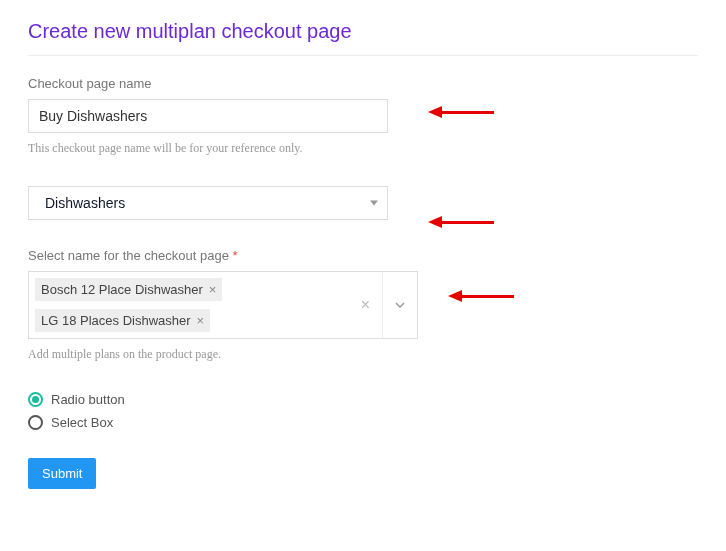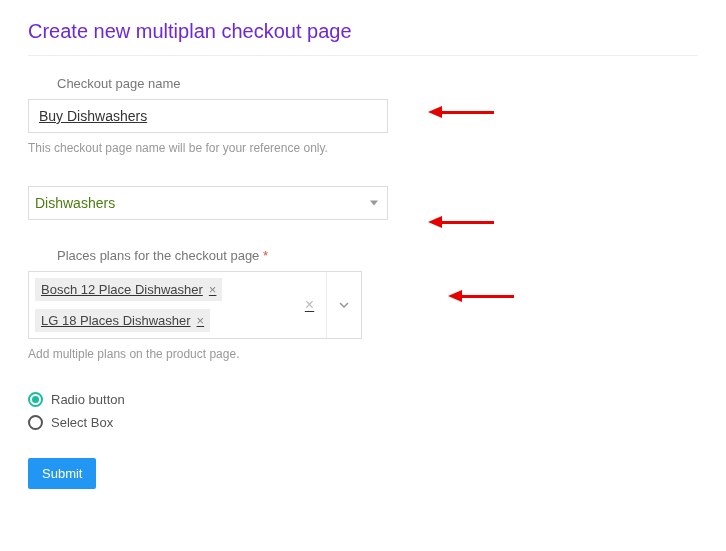--- a/index.html
+++ b/index.html
@@ -1,27 +1,27 @@
 <!DOCTYPE html>
 <html><head>
   <meta charset="utf-8">
   <style>
     * { box-sizing: border-box; margin: 0; padding: 0; }
     body { font-family: -apple-system, BlinkMacSystemFont, "Segoe UI", Helvetica, Arial, sans-serif; width: 726px; background: #fff; padding: 20px 28px; color: #333; }
     .page-title { font-size: 20px; font-weight: 400; color: #6d28d9; margin-bottom: 12px; }
     .title-divider { border: none; border-top: 1px solid #eee; margin-bottom: 20px; }
     .section { margin-bottom: 28px; }
-    .field-label { font-size: 13px; color: #777; margin-bottom: 8px; display: block; margin-left: 29px; }
+    .field-label { font-size: 13px; color: #777; margin-bottom: 8px; display: block; }
     .required { color: #e74c3c; }
-    .text-input { width: 360px; padding: 8px 10px; border: 1px solid #ddd; font-size: 14px; color: #333; outline: none; text-decoration: underline; }
-    .helper-text { font-size: 12px; color: #999; margin-top: 6px; line-height: 1.6; max-width: 360px; }
+    .text-input { width: 360px; padding: 8px 10px; border: 1px solid #ddd; font-size: 14px; color: #333; outline: none; }
+    .helper-text { font-size: 12px; color: #999; margin-top: 6px; line-height: 1.6; max-width: 360px; font-family: Liberation Serif, serif; }
     .select-wrap { position: relative; width: 360px; }
-    .select-input { width: 100%; padding: 8px 30px 8px 6px; border: 1px solid #ddd; font-size: 14px; color: #4d7c0f; background: #fff; cursor: pointer; }
+    .select-input { width: 100%; padding: 8px 30px 8px 16px; border: 1px solid #ddd; font-size: 14px; color: #0f172a; background: #fff; cursor: pointer; }
     .select-caret { position: absolute; right: 10px; top: 50%; transform: translateY(-50%); width: 0; height: 0; border-left: 4px solid transparent; border-right: 4px solid transparent; border-top: 5px solid #999; pointer-events: none; }
-    .multi-select { width: 334px; border: 1px solid #ddd; display: flex; text-decoration: underline; }
+    .multi-select { width: 390px; border: 1px solid #ddd; display: flex; }
     .multi-tags { flex: 1; padding: 6px 6px 2px 6px; display: flex; flex-wrap: wrap; gap: 4px; align-items: flex-start; }
     .tag { background: #eee; display: inline-flex; align-items: center; padding: 4px 6px; font-size: 13px; color: #444; margin-bottom: 4px; }
     .tag-remove { margin-left: 6px; color: #888; font-size: 13px; cursor: pointer; }
     .multi-clear { width: 34px; display: flex; align-items: center; justify-content: center; color: #bbb; font-size: 16px; cursor: pointer; border-right: 1px solid #eee; }
     .multi-caret { width: 34px; display: flex; align-items: center; justify-content: center; cursor: pointer; }
     .multi-caret svg { display: block; }
     .radio-group { display: flex; flex-direction: column; gap: 8px; margin-top: 4px; }
     .radio-item { display: flex; align-items: center; gap: 8px; cursor: pointer; }
     .radio-outer { width: 15px; height: 15px; border: 2px solid #555; border-radius: 50%; display: inline-flex; align-items: center; justify-content: center; }
     .radio-outer.checked { border-color: #1abc9c; }
@@ -56,21 +56,21 @@
     <div class="select-caret"></div>
   </div>
   <div class="arrow" style="left:400px; top:30px;">
     <div class="arrow-head"></div>
       <div class="arrow-line"></div>
   </div>
 </div>
 
 <div class="section row">
   <label class="field-label">
-    <span>Places plans for the checkout page</span>
+    <span>Select name for the checkout page</span>
     <span class="required">*</span>
   </label>
   <div class="multi-select">
     <div class="multi-tags">
       <span class="tag">
         <span>Bosch 12 Place Dishwasher</span>
         <span class="tag-remove">×</span>
       </span>
       <span class="tag">
         <span>LG 18 Places Dishwasher</span>

